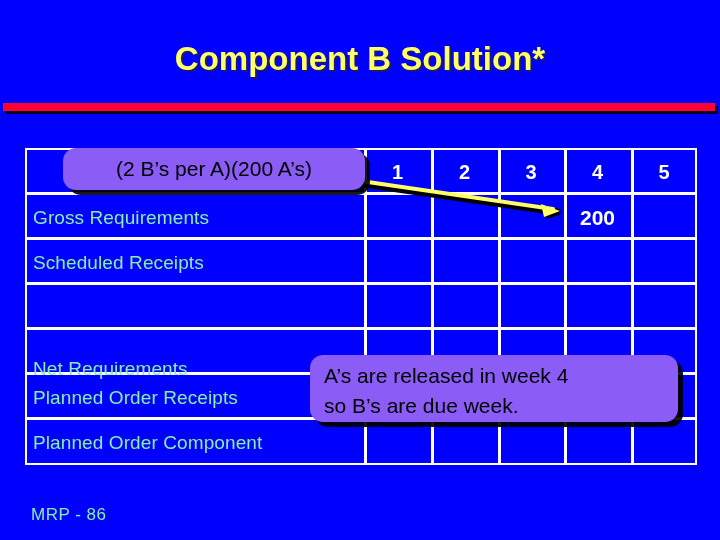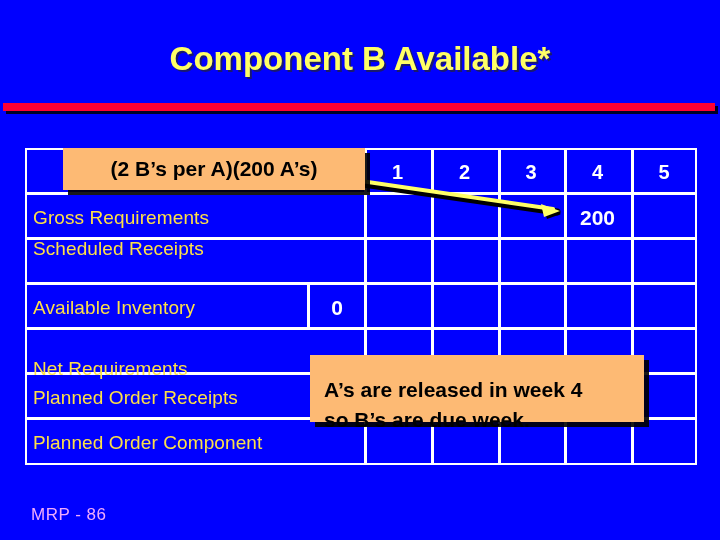--- a/index.html
+++ b/index.html
@@ -53,42 +53,42 @@
   }
   .trow {
     position: absolute;
     left: 0;
     width: 100%;
     height: 45px;
     box-sizing: border-box;
   }
   .trow.r0 { top: 0px; }
   .trow.r1 { top: 45px; }
-  .trow.r2 { top: 76px; }
+  .trow.r2 { top: 90px; }
   .trow.r3 { top: 135px; }
   .trow.r4 { top: 196px; }
   .trow.r5 { top: 225px; }
   .trow.r6 { top: 270px; height: 43px; }
 
   .hline {
     position: absolute;
     left: 0;
     width: 100%;
     height: 3px;
     background: #ffffff;
   }
 
   .row-label {
     position: absolute;
     left: 6px;
     top: 0;
     height: 45px;
     line-height: 45px;
     font-size: 19px;
-    color: #fde047;
+    color: #86efac;
     white-space: nowrap;
     letter-spacing: 0.1px;
   }
 
   .cell {
     position: absolute;
     top: 0;
     height: 45px;
     line-height: 45px;
     text-align: center;
@@ -111,42 +111,43 @@
     background: #ffffff;
   }
   .vline.inv-divider {
     height: 45px;
     width: 3px;
   }
 
   
   .callout {
     position: absolute;
-    background: #fdba74;
+    background: #8b5cf6;
     color: #000000;
-    font-weight: bold;
+    font-weight: normal;
     box-shadow: 5px 5px 0 rgba(0,0,0,0.9);
     box-sizing: border-box;
+    border-radius: 13px;
   }
   #callout-ratio {
     left: 63px;
     top: 148px;
     width: 302px;
     height: 42px;
     line-height: 42px;
     text-align: center;
     font-size: 21px;
     white-space: nowrap;
   }
   #callout-note {
     left: 310px;
     top: 355px;
-    width: 334px;
+    width: 368px;
     height: 67px;
-    padding: 20px 14px 0 14px;
+    padding: 6px 14px 0 14px;
     font-size: 21px;
     line-height: 30px;
   }
   #callout-note div { white-space: nowrap; }
 
   
   #arrow-svg {
     position: absolute;
     left: 355px;
     top: 172px;
@@ -154,28 +155,28 @@
     height: 60px;
     pointer-events: none;
   }
 
   
   #footer-label {
     position: absolute;
     left: 31px;
     top: 505px;
     font-size: 17px;
-    color: #f0abfc;
+    color: #86efac;
     letter-spacing: 0.5px;
   }
 </style>
 </head>
 <body>
 
-<div id="slide-title">Component B Available*</div>
+<div id="slide-title">Component B Solution*</div>
 
 <div id="title-rule"></div>
 
 <div id="mrp-table">
 
   <div class="hline" style="top:42px"></div>
   <div class="hline" style="top:87px"></div>
   <div class="hline" style="top:132px"></div>
   <div class="hline" style="top:177px"></div>
   <div class="hline" style="top:222px"></div>
@@ -206,30 +207,20 @@
 
   <div class="trow r2">
     <div class="row-label">Scheduled Receipts</div>
     <div class="cell" style="left:337px;width:67px"></div>
     <div class="cell" style="left:404px;width:67px"></div>
     <div class="cell" style="left:471px;width:66px"></div>
     <div class="cell" style="left:537px;width:67px"></div>
     <div class="cell" style="left:604px;width:66px"></div>
   </div>
 
-  <div class="trow r3">
-    <div class="row-label">Available Inventory</div>
-    <div class="vline inv-divider" style="left:280px"></div>
-    <div class="cell" style="left:283px;width:54px">0</div>
-    <div class="cell" style="left:337px;width:67px"></div>
-    <div class="cell" style="left:404px;width:67px"></div>
-    <div class="cell" style="left:471px;width:66px"></div>
-    <div class="cell" style="left:537px;width:67px"></div>
-    <div class="cell" style="left:604px;width:66px"></div>
-  </div>
 
   <div class="trow r4">
     <div class="row-label">Net Requirements</div>
     <div class="cell" style="left:337px;width:67px"></div>
     <div class="cell" style="left:404px;width:67px"></div>
     <div class="cell" style="left:471px;width:66px"></div>
     <div class="cell" style="left:537px;width:67px"></div>
     <div class="cell" style="left:604px;width:66px"></div>
   </div>
 

